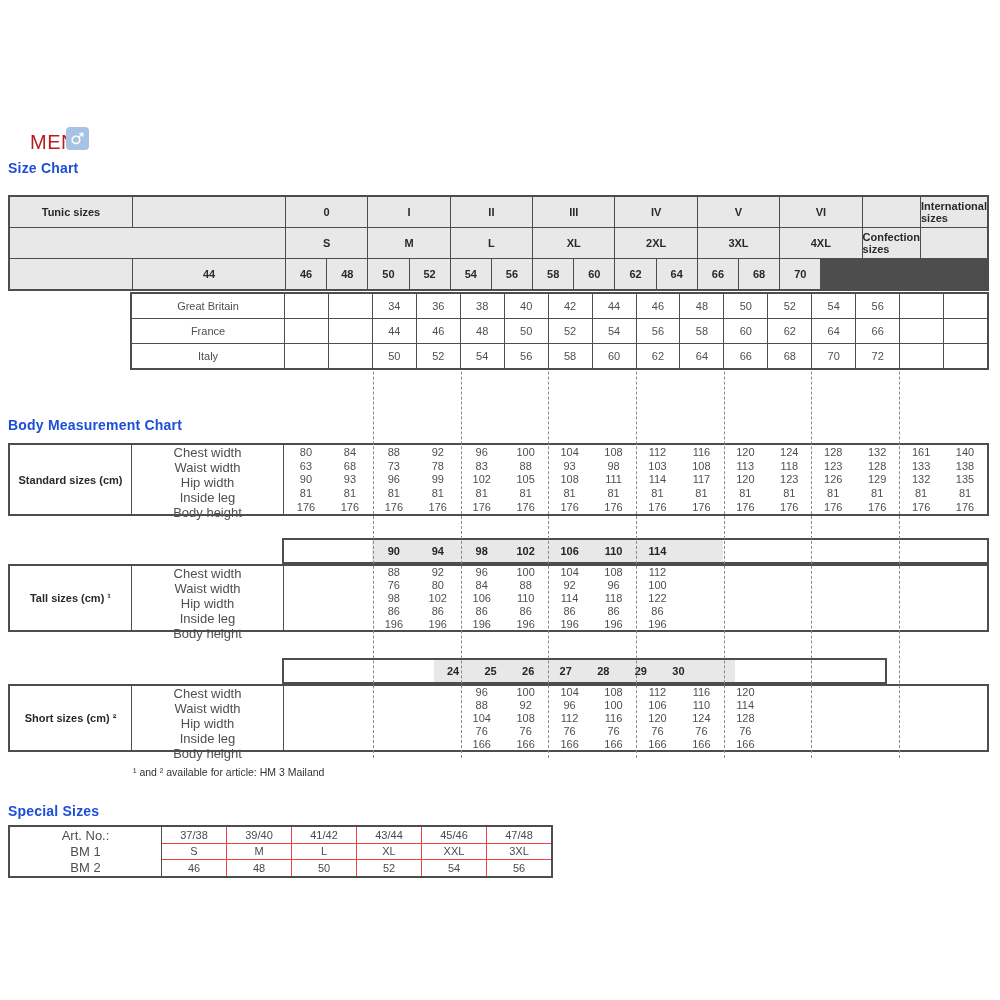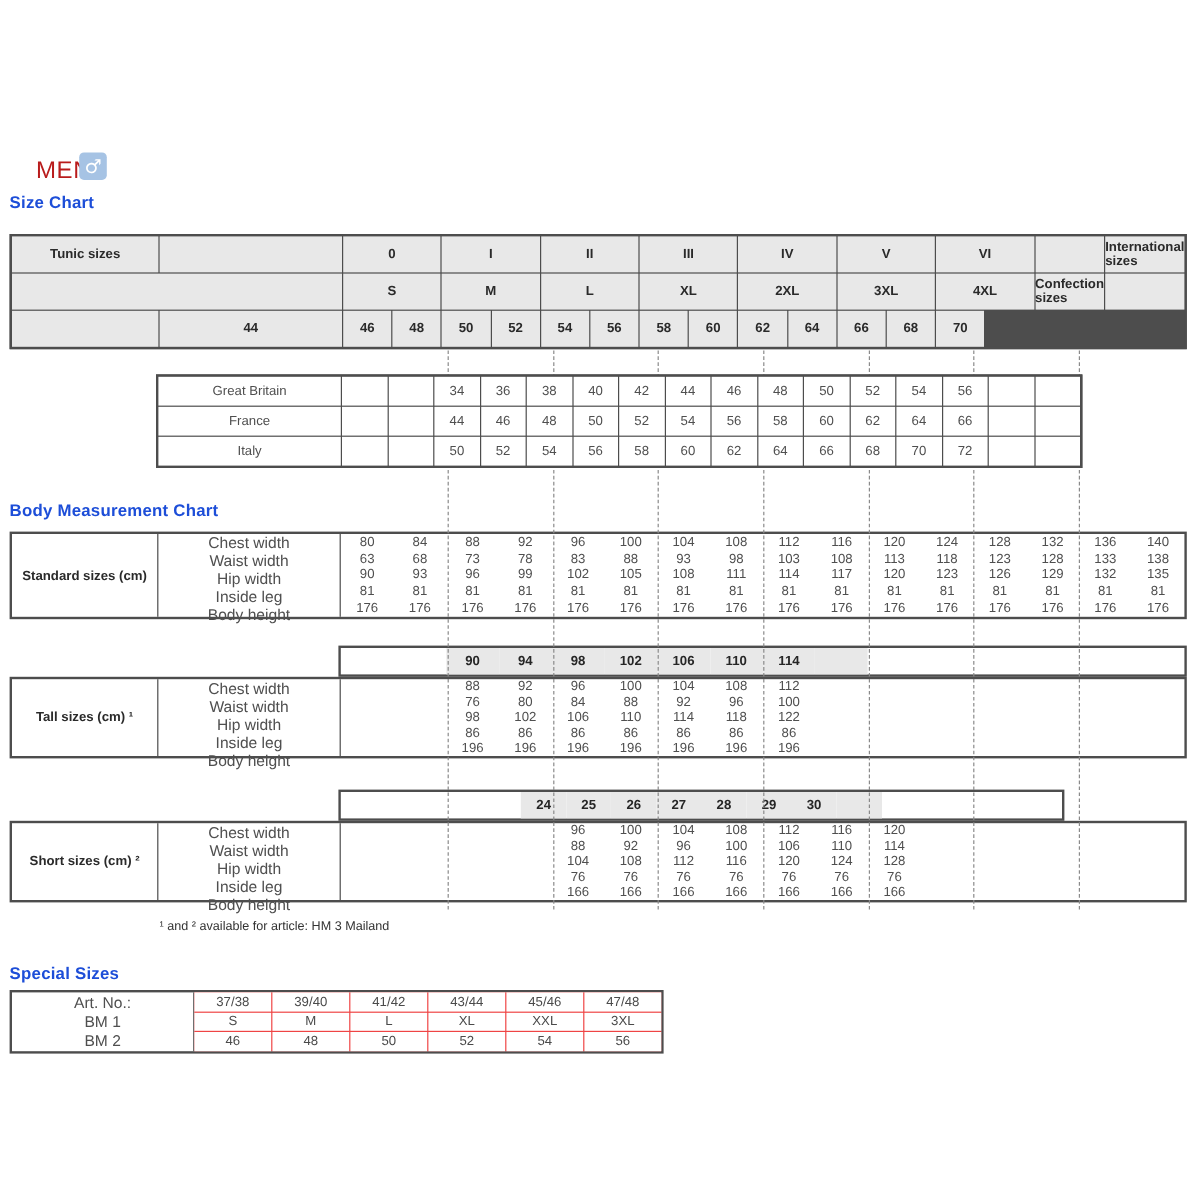--- a/index.html
+++ b/index.html
@@ -74,21 +74,21 @@
     <div class="b">56</div>
     <div class="b">58</div>
     <div class="b">60</div>
     <div class="b">62</div>
     <div class="b">64</div>
     <div class="b">66</div>
     <div class="b">68</div>
     <div class="b">70</div>
   </div>
 
-<div class="gridt country" style="left:130px;top:312px;width:772px;height:78px">
+<div class="gridt country" style="left:130px;top:292px;width:859px;height:78px">
     <div>Great Britain</div>
     <div></div>
     <div></div>
     <div>34</div>
     <div>36</div>
     <div>38</div>
     <div>40</div>
     <div>42</div>
     <div>44</div>
     <div>46</div>
@@ -154,21 +154,21 @@
       <div class="vcell">96</div>
       <div class="vcell">100</div>
       <div class="vcell">104</div>
       <div class="vcell">108</div>
       <div class="vcell">112</div>
       <div class="vcell">116</div>
       <div class="vcell">120</div>
       <div class="vcell">124</div>
       <div class="vcell">128</div>
       <div class="vcell">132</div>
-      <div class="vcell">136</div>
+      <div class="vcell">161</div>
       <div class="vcell">140</div>
       <div class="vcell">63</div>
       <div class="vcell">68</div>
       <div class="vcell">73</div>
       <div class="vcell">78</div>
       <div class="vcell">83</div>
       <div class="vcell">88</div>
       <div class="vcell">93</div>
       <div class="vcell">98</div>
       <div class="vcell">103</div>

